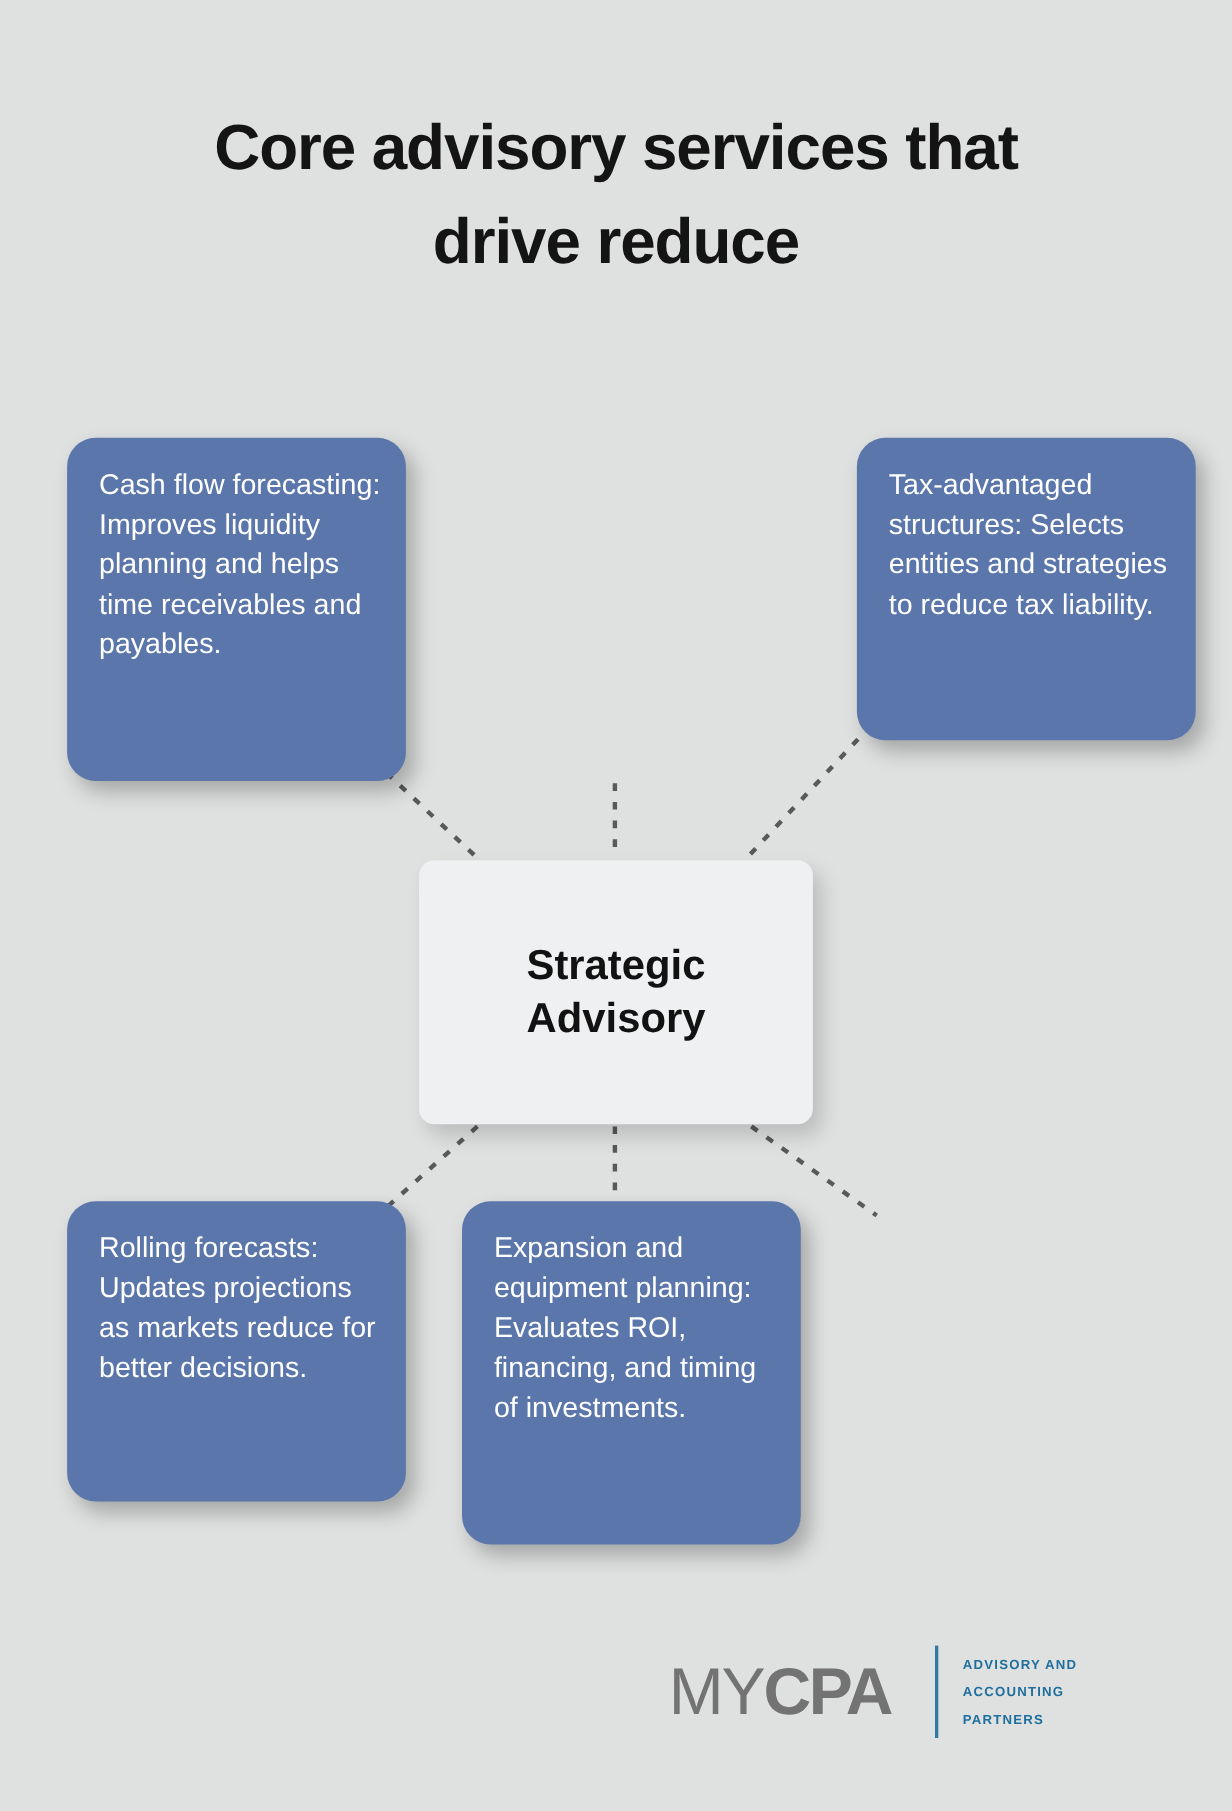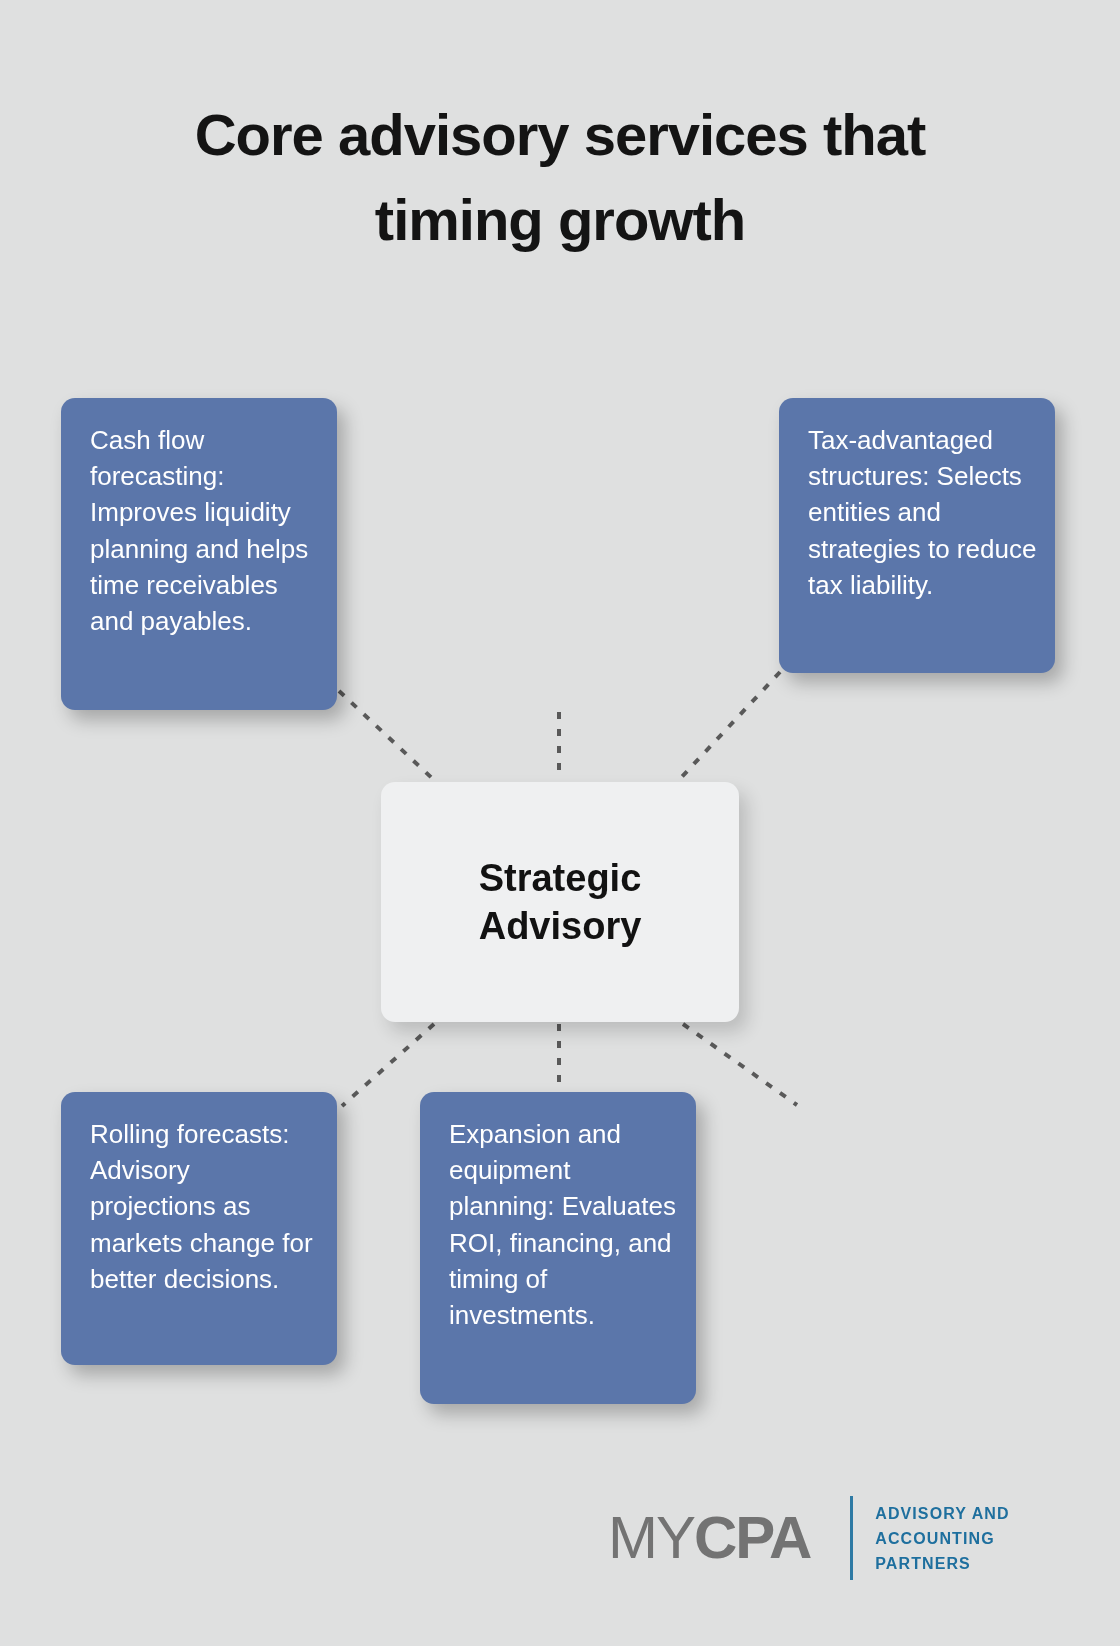--- a/index.html
+++ b/index.html
@@ -37,23 +37,23 @@
   }
   .connectors line {
     stroke: #595959;
     stroke-width: 4;
     stroke-dasharray: 7 10;
   }
 
   
   .card {
     position: absolute;
-    width: 276px;
+    width: 308px;
     background: #5b76aa;
-    border-radius: 14px;
+    border-radius: 26px;
     box-shadow: 8px 10px 18px rgba(0,0,0,0.25);
     box-sizing: border-box;
   }
   .card p {
     margin: 0;
     padding: 24px 16px 0 29px;
     color: #ffffff;
     font-size: 26px;
     line-height: 36.2px;
     font-weight: 400;
@@ -106,36 +106,36 @@
   .brand .cpa { font-weight: 700; }
   .logo-divider {
     width: 3px;
     height: 84px;
     background: #2e7aa4;
     margin: 0 22px 0 40px;
   }
   .tagline {
     display: flex;
     flex-direction: column;
-    font-size: 16px;
+    font-size: 12px;
     line-height: 25px;
     font-weight: 700;
     letter-spacing: 1.1px;
     color: #1e6f9e;
     white-space: nowrap;
   }
 </style>
 </head>
 <body>
 
 <div class="canvas">
 
   <h1 class="page-title">
     <span>Core advisory services that</span>
-    <span>timing growth</span>
+    <span>drive reduce</span>
   </h1>
 
   <svg class="connectors" viewBox="0 0 1120 1646" xmlns="http://www.w3.org/2000/svg">
     <line x1="339" y1="691" x2="434" y2="780"></line>
     <line x1="559" y1="712" x2="559" y2="780"></line>
     <line x1="780" y1="672" x2="677" y2="782"></line>
     <line x1="434" y1="1024" x2="342" y2="1106"></line>
     <line x1="559" y1="1024" x2="559" y2="1090"></line>
     <line x1="683" y1="1024" x2="797" y2="1105"></line>
   </svg>
@@ -143,21 +143,21 @@
   <div class="card tl">
     <p>Cash flow forecasting: Improves liquidity planning and helps time receivables and payables.</p>
   </div>
 
 
   <div class="card tr">
     <p>Tax-advantaged structures: Selects entities and strategies to reduce tax liability.</p>
   </div>
 
   <div class="card bl">
-    <p>Rolling forecasts: Advisory projections as markets change for better decisions.</p>
+    <p>Rolling forecasts: Updates projections as markets reduce for better decisions.</p>
   </div>
 
   <div class="card bm">
     <p>Expansion and equipment planning: Evaluates ROI, financing, and timing of investments.</p>
   </div>
 
 
   <div class="center-node">
     <span>Strategic Advisory</span>
   </div>

